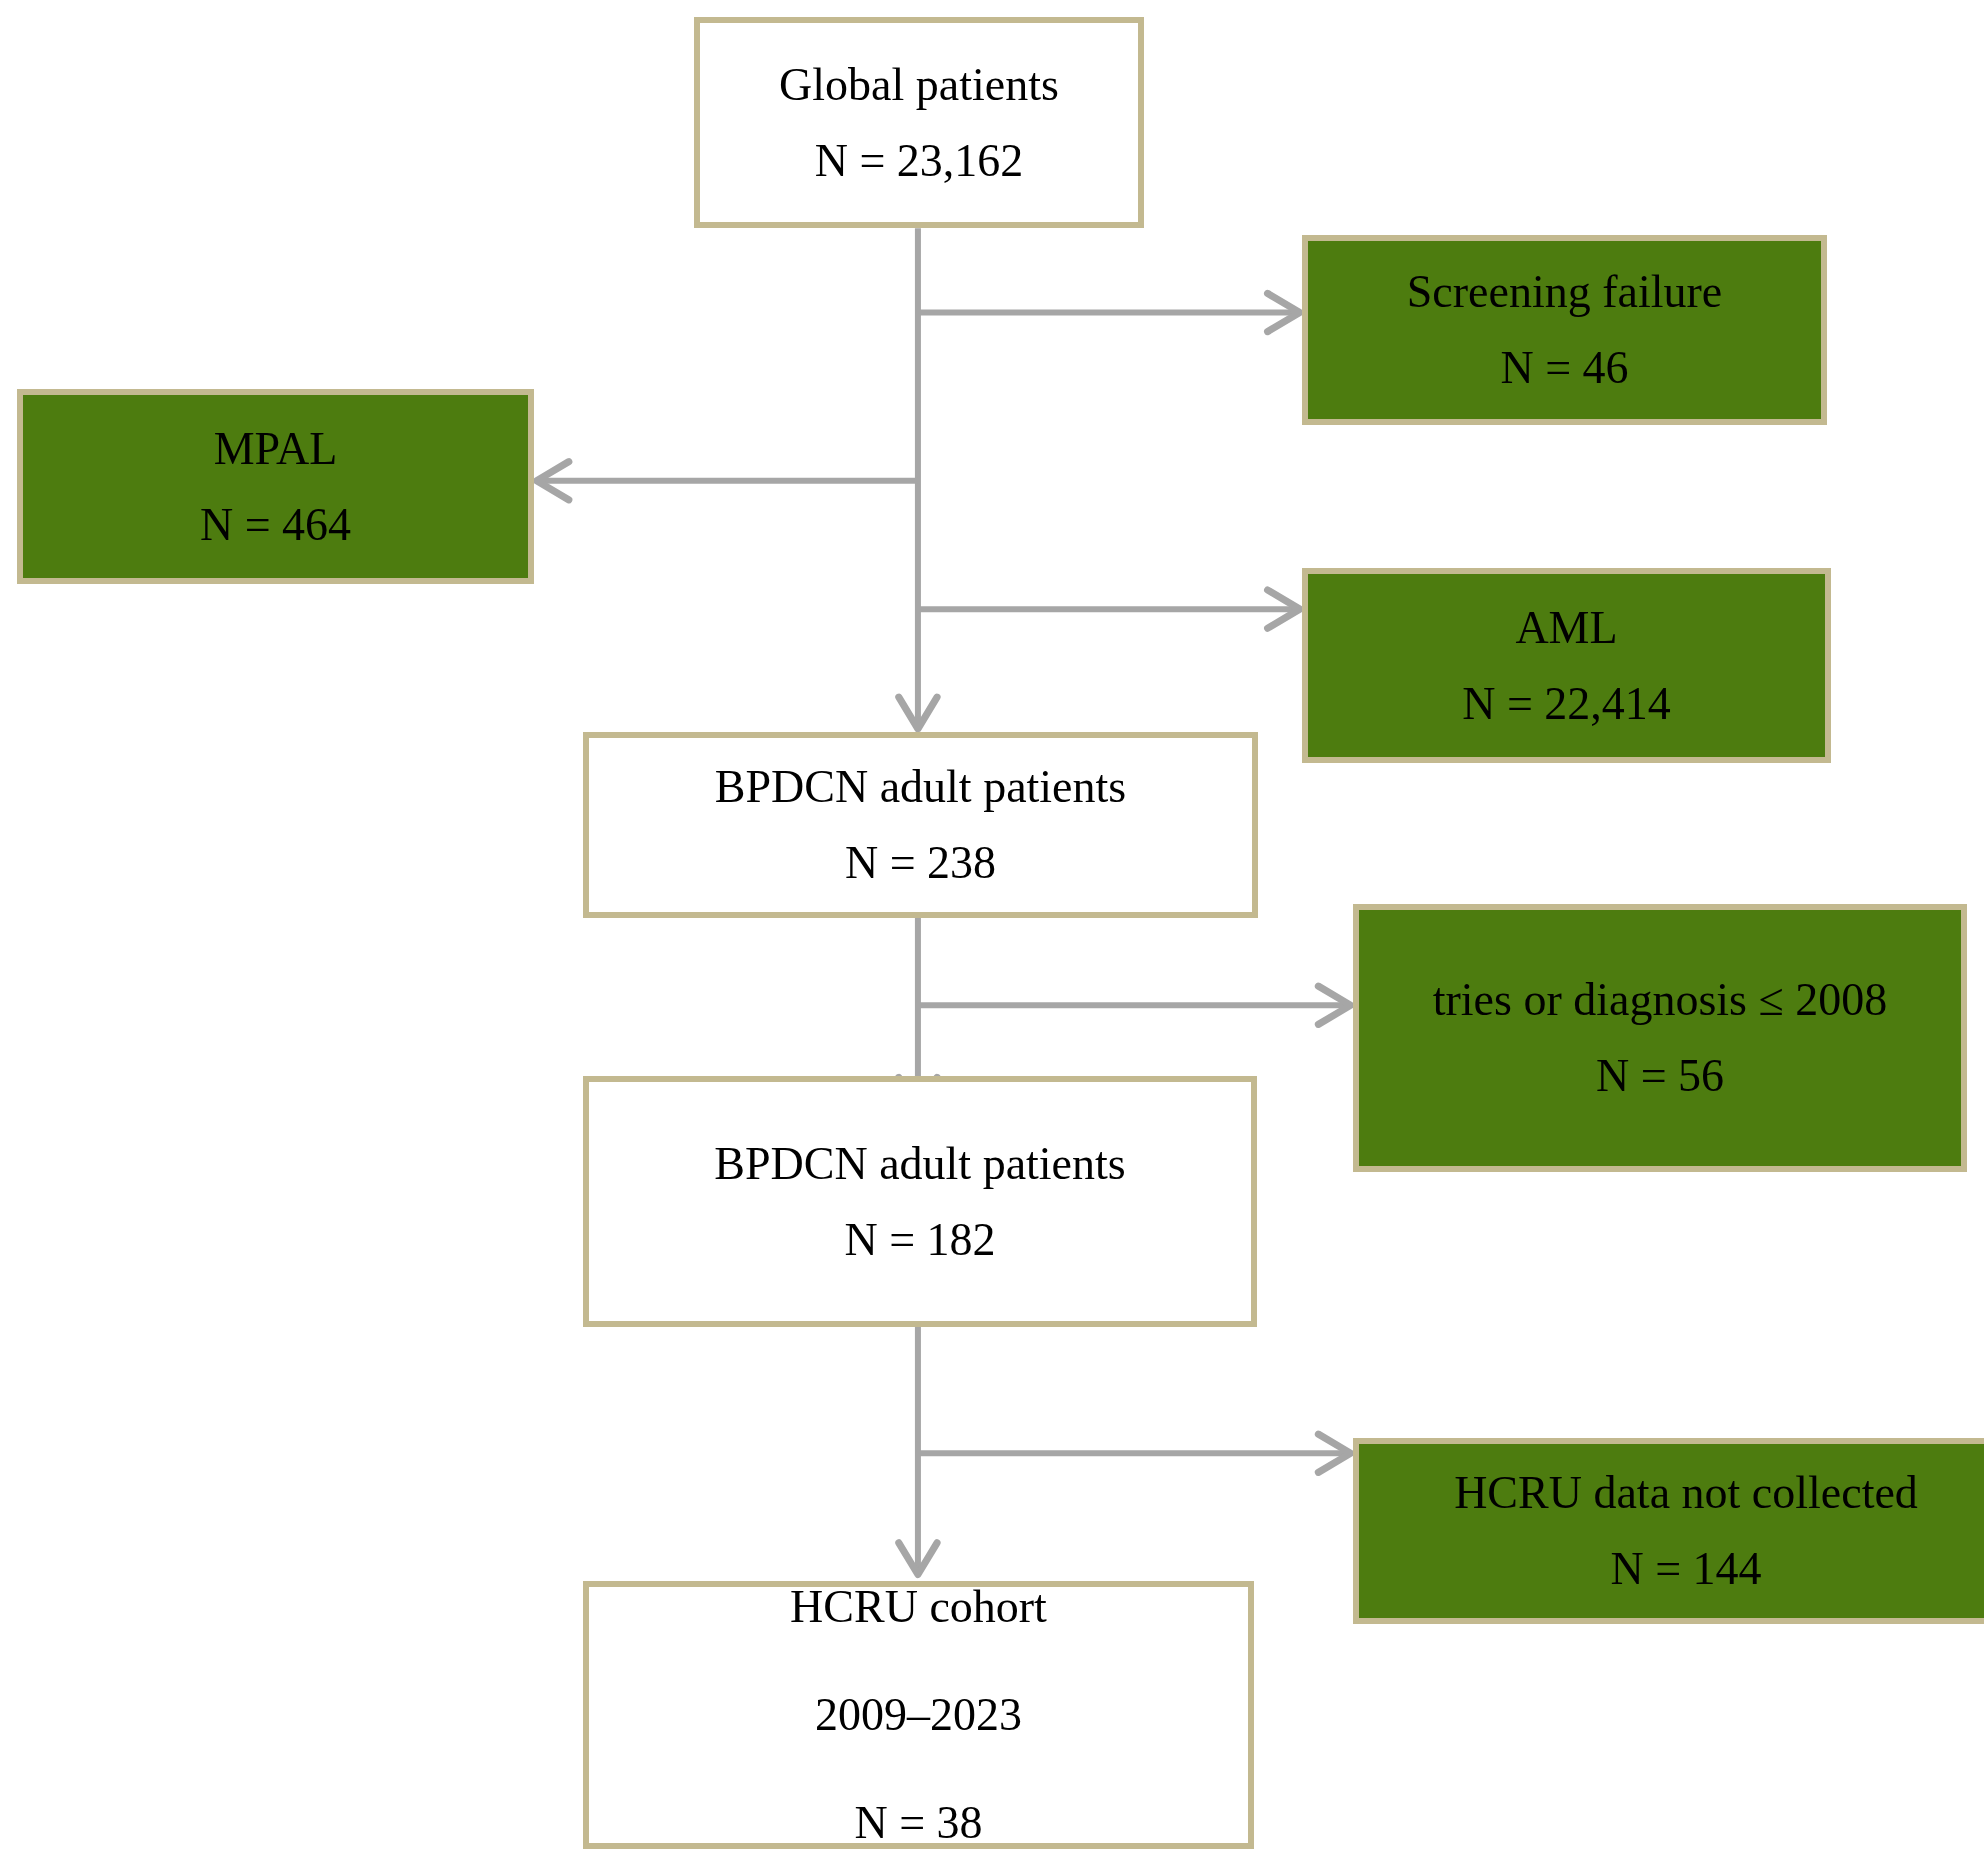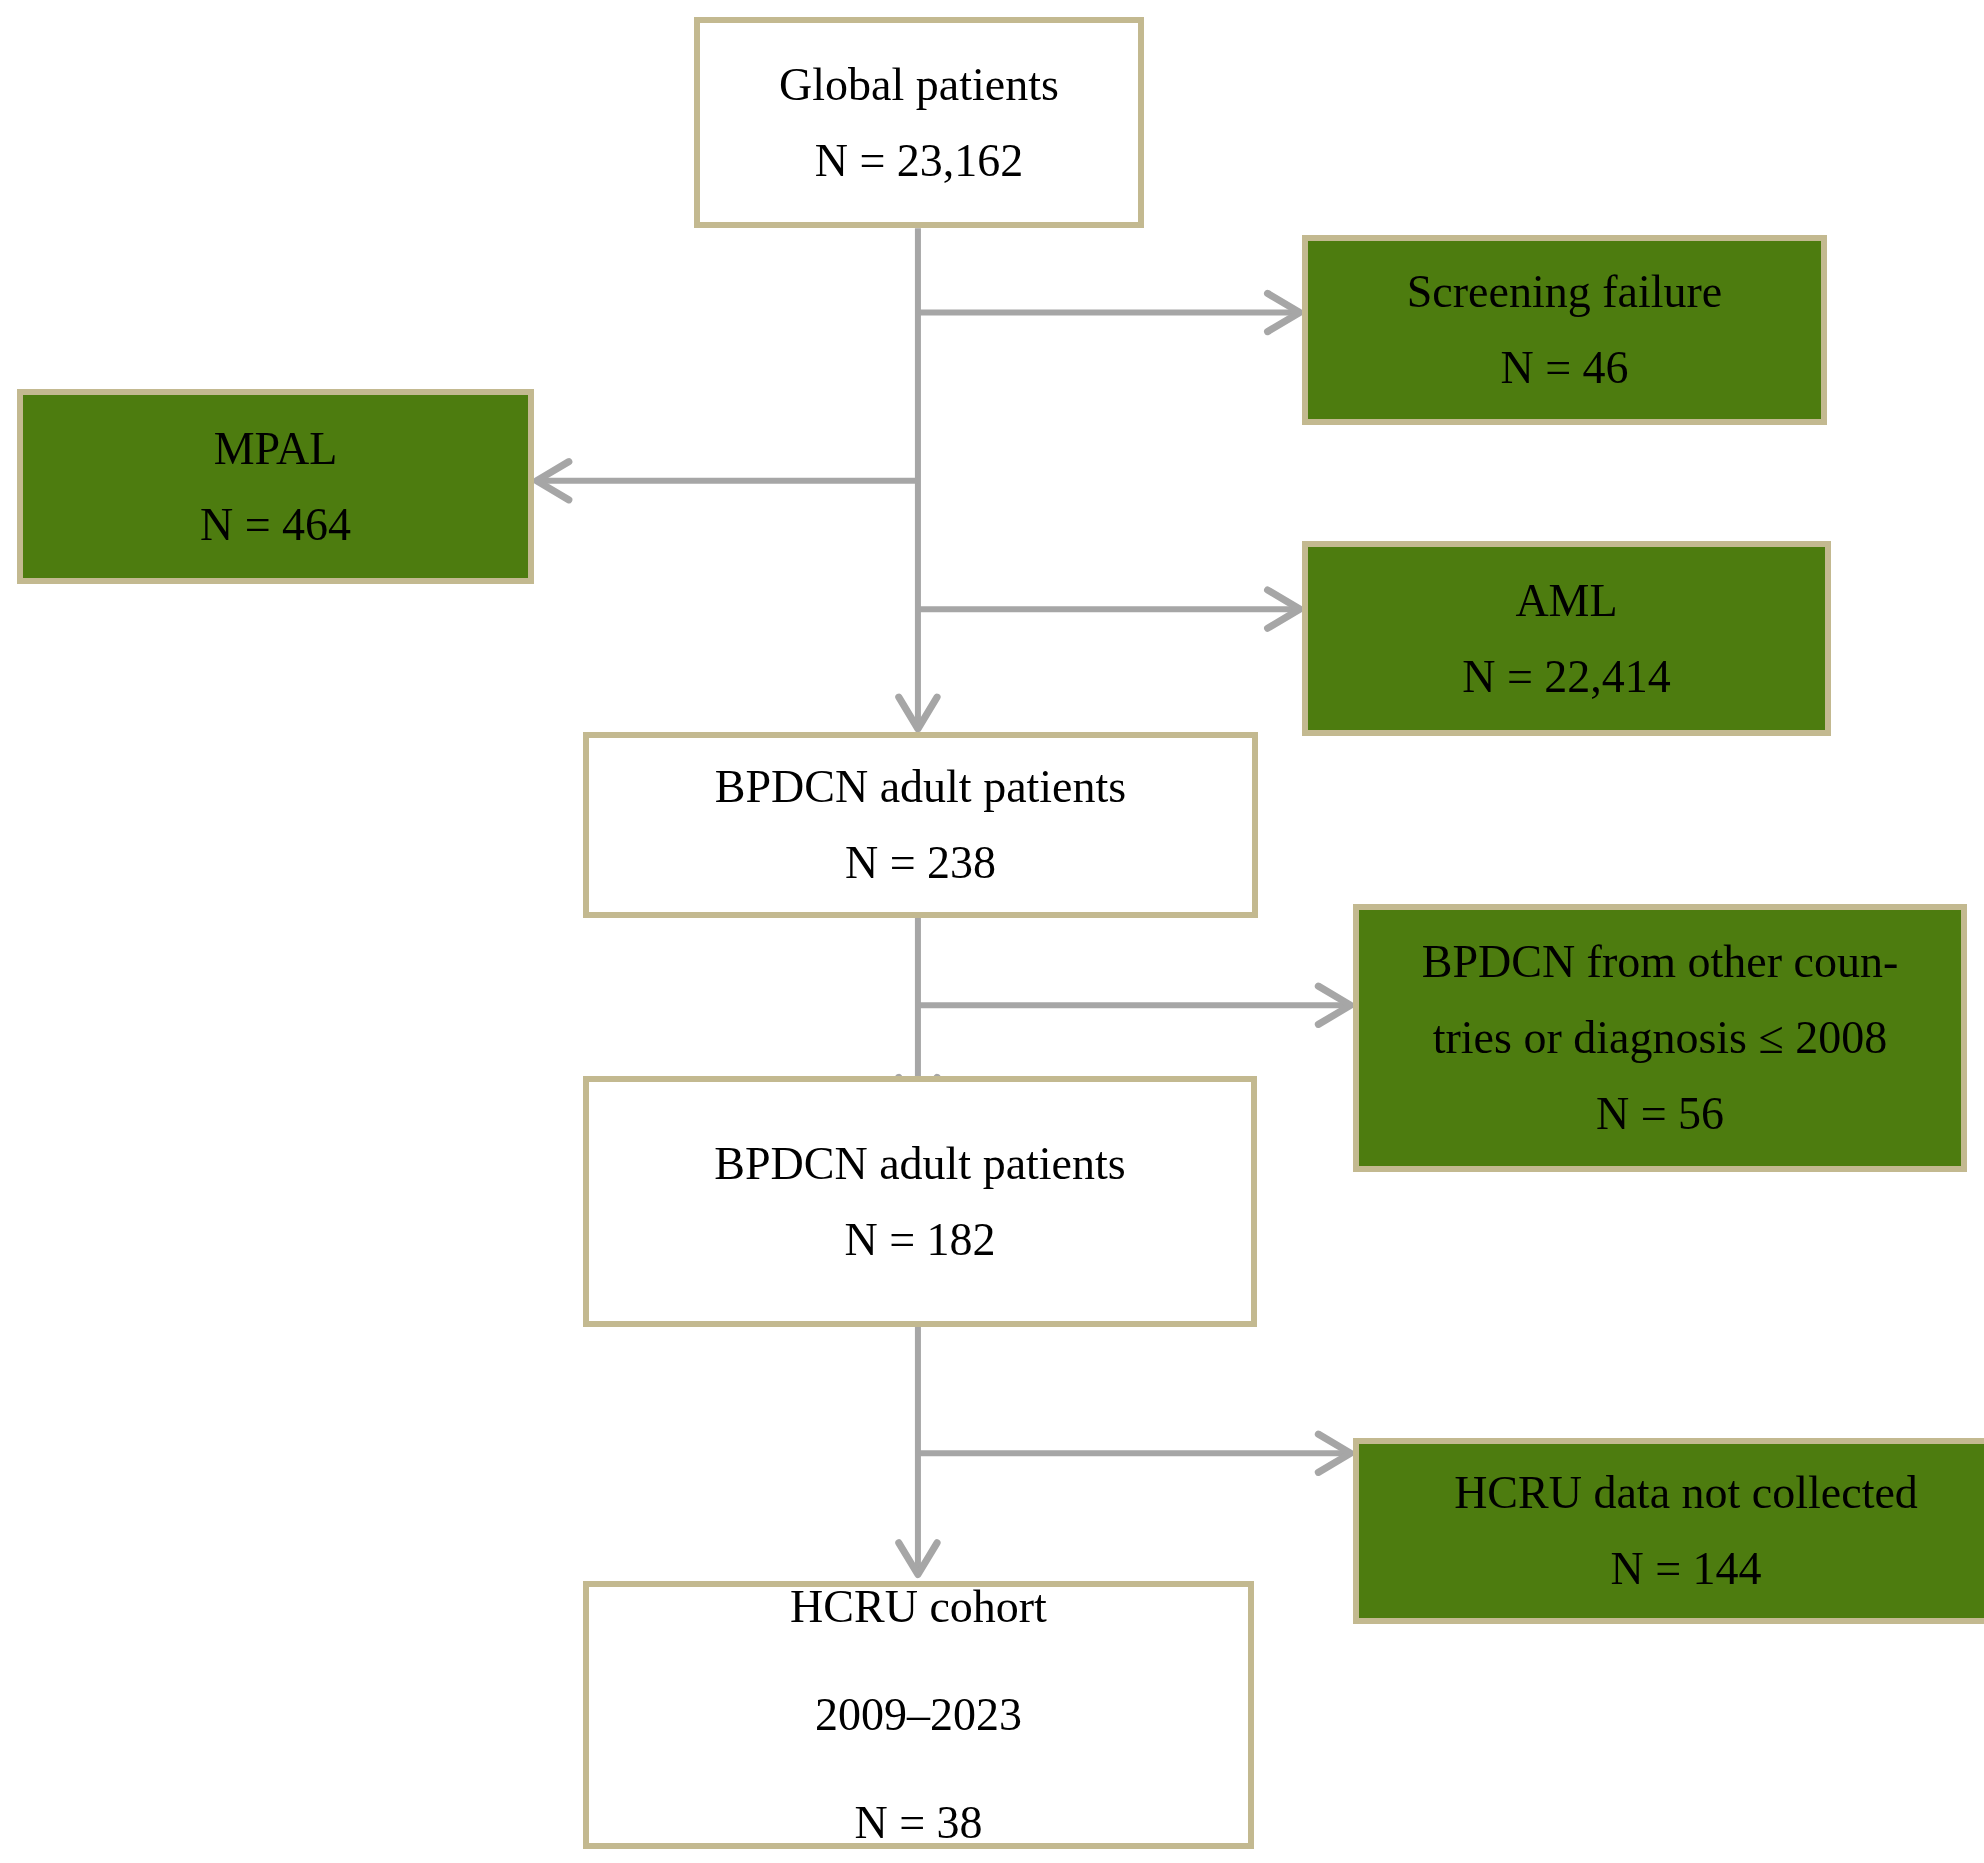--- a/index.html
+++ b/index.html
@@ -91,32 +91,31 @@
   <div class="flow-box tan" style="left:1302px; top:235px; width:525px; height:190px;">
     <span class="box-line">Screening failure</span>
     <span class="box-line">N = 46</span>
   </div>
 
   <div class="flow-box tan" style="left:17px; top:389px; width:517px; height:195px;">
     <span class="box-line">MPAL</span>
     <span class="box-line">N = 464</span>
   </div>
 
-  <div class="flow-box tan" style="left:1302px; top:541px; width:529px; height:195px;">
+  <div class="flow-box tan" style="left:1302px; top:568px; width:529px; height:195px;">
     <span class="box-line">AML</span>
     <span class="box-line">N = 22,414</span>
   </div>
 
   <div class="flow-box white" style="left:583px; top:732px; width:675px; height:186px;">
     <span class="box-line">BPDCN adult patients</span>
     <span class="box-line">N = 238</span>
   </div>
 
   <div class="flow-box tan" style="left:1353px; top:904px; width:614px; height:268px;">
-    <span class="box-line">BPDCN from other coun-</span>
     <span class="box-line">tries or diagnosis ≤ 2008</span>
     <span class="box-line">N = 56</span>
   </div>
 
   <div class="flow-box white" style="left:583px; top:1076px; width:674px; height:251px;">
     <span class="box-line">BPDCN adult patients</span>
     <span class="box-line">N = 182</span>
   </div>
 
   <div class="flow-box tan" style="left:1353px; top:1438px; width:666px; height:186px;">

